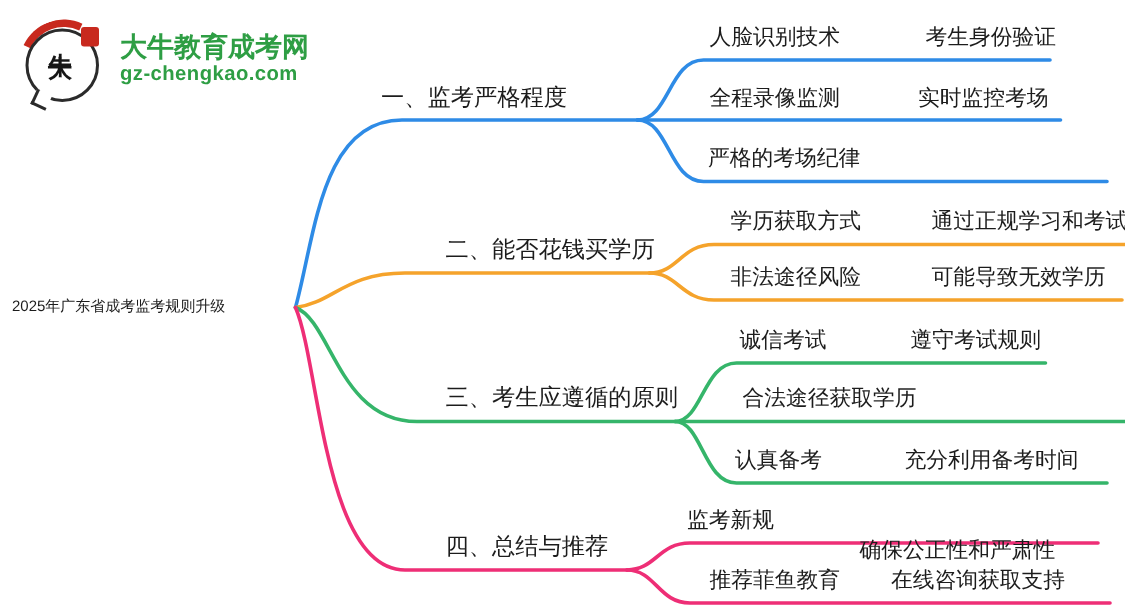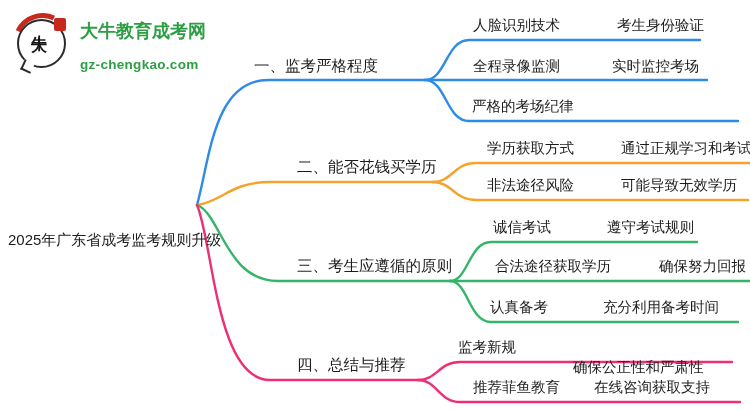--- a/index.html
+++ b/index.html
@@ -22,21 +22,21 @@
     position: absolute;
     left: 0; top: 0;
     width: 750px; height: 410px;
   }
   .label {
     position: absolute;
     color: #1c1c1c;
     white-space: nowrap;
     line-height: 18px;
   }
-  .root-label   { font-size: 15px; margin-top: 35px; }
+  .root-label   { font-size: 10px; }
   .branch-label { font-size: 15.5px; }
   .node         { font-size: 14.5px; }
 
   
   .logo { position: absolute; left: 0; top: 0; width: 220px; height: 75px; }
   .logo-mark { position: absolute; left: 16px; top: 16px; width: 56px; height: 56px; }
   .bubble {
     position: absolute; left: 1px; top: 3px;
     width: 45px; height: 45px;
     background: #fff;
@@ -75,21 +75,21 @@
     color: #161616;
   }
   .site-name {
     position: absolute; left: 80px; top: 19px;
     font-size: 18px; font-weight: 700;
     color: #2e9e44;
   }
   .site-domain {
     position: absolute; left: 80px; top: 41px;
     font-size: 13.5px; font-weight: 700;
-    color: #2e9e44; letter-spacing: .3px; margin-top: 16px;
+    color: #2e9e44; letter-spacing: .3px;
   }
 </style>
 </head>
 <body>
 
 <div class="canvas">
 
   <svg class="links" viewBox="0 0 750 410" fill="none" stroke-width="2.4" stroke-linecap="round">
 
     <path d="M197,205 C210,158 214,80 268,80 H425" stroke="#2e8be6"></path>
@@ -135,21 +135,20 @@
   <div class="label branch-label" style="left:297px; top:158px;">二、能否花钱买学历</div>
   <div class="label node" style="left:487px; top:139px;">学历获取方式</div>
   <div class="label node" style="left:621px; top:139px;">通过正规学习和考试</div>
   <div class="label node" style="left:487px; top:176px;">非法途径风险</div>
   <div class="label node" style="left:621px; top:176px;">可能导致无效学历</div>
 
   <div class="label branch-label" style="left:297px; top:257px;">三、考生应遵循的原则</div>
   <div class="label node" style="left:493px; top:218px;">诚信考试</div>
   <div class="label node" style="left:607px; top:218px;">遵守考试规则</div>
   <div class="label node" style="left:495px; top:257px;">合法途径获取学历</div>
-  <div class="label node" style="left:659px; top:257px;">确保努力回报</div>
   <div class="label node" style="left:490px; top:298px;">认真备考</div>
   <div class="label node" style="left:603px; top:298px;">充分利用备考时间</div>
 
   <div class="label branch-label" style="left:297px; top:356px;">四、总结与推荐</div>
   <div class="label node" style="left:458px; top:338px;">监考新规</div>
   <div class="label node" style="left:573px; top:358px;">确保公正性和严肃性</div>
   <div class="label node" style="left:473px; top:378px;">推荐菲鱼教育</div>
   <div class="label node" style="left:594px; top:378px;">在线咨询获取支持</div>
 
 </div>

